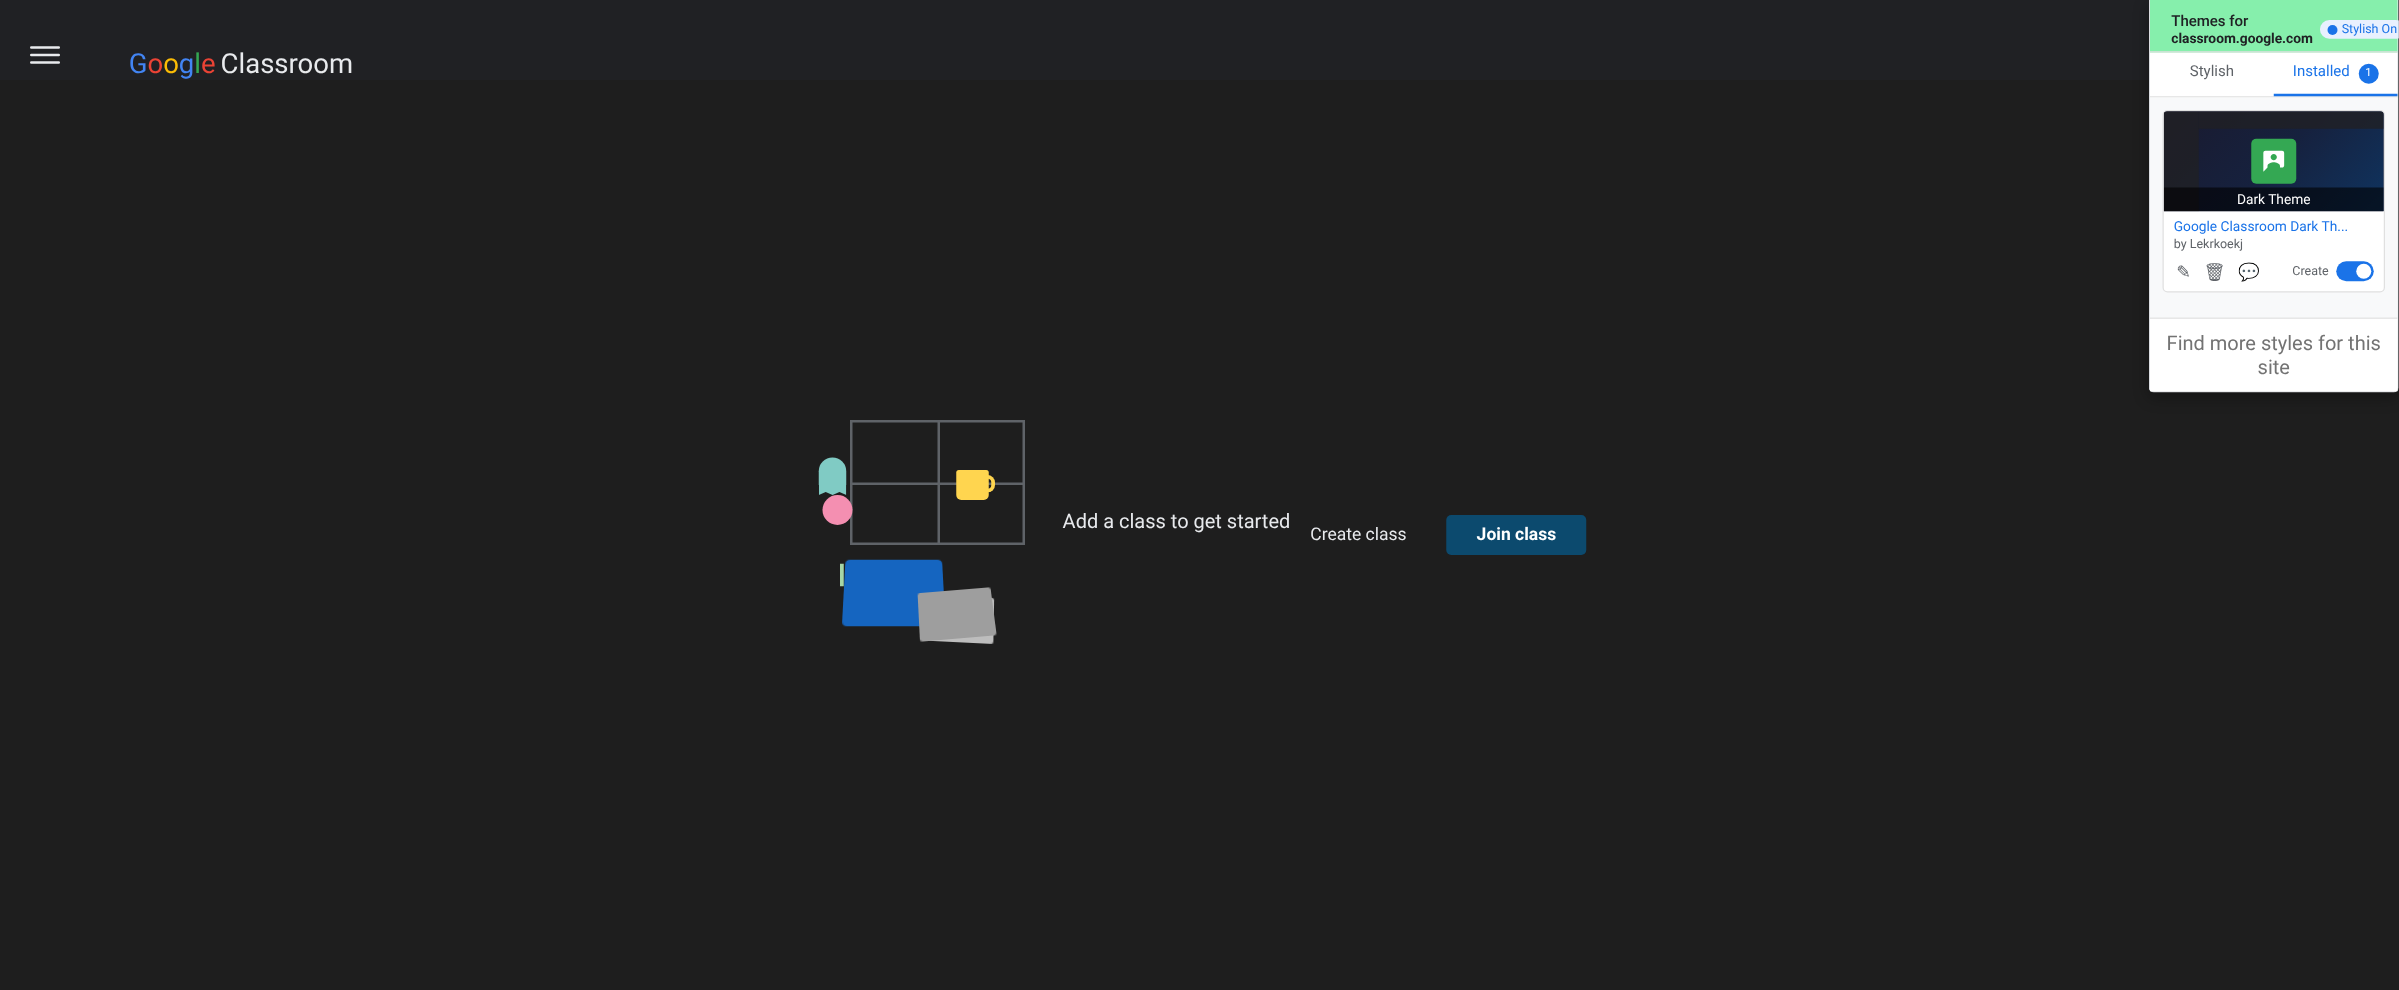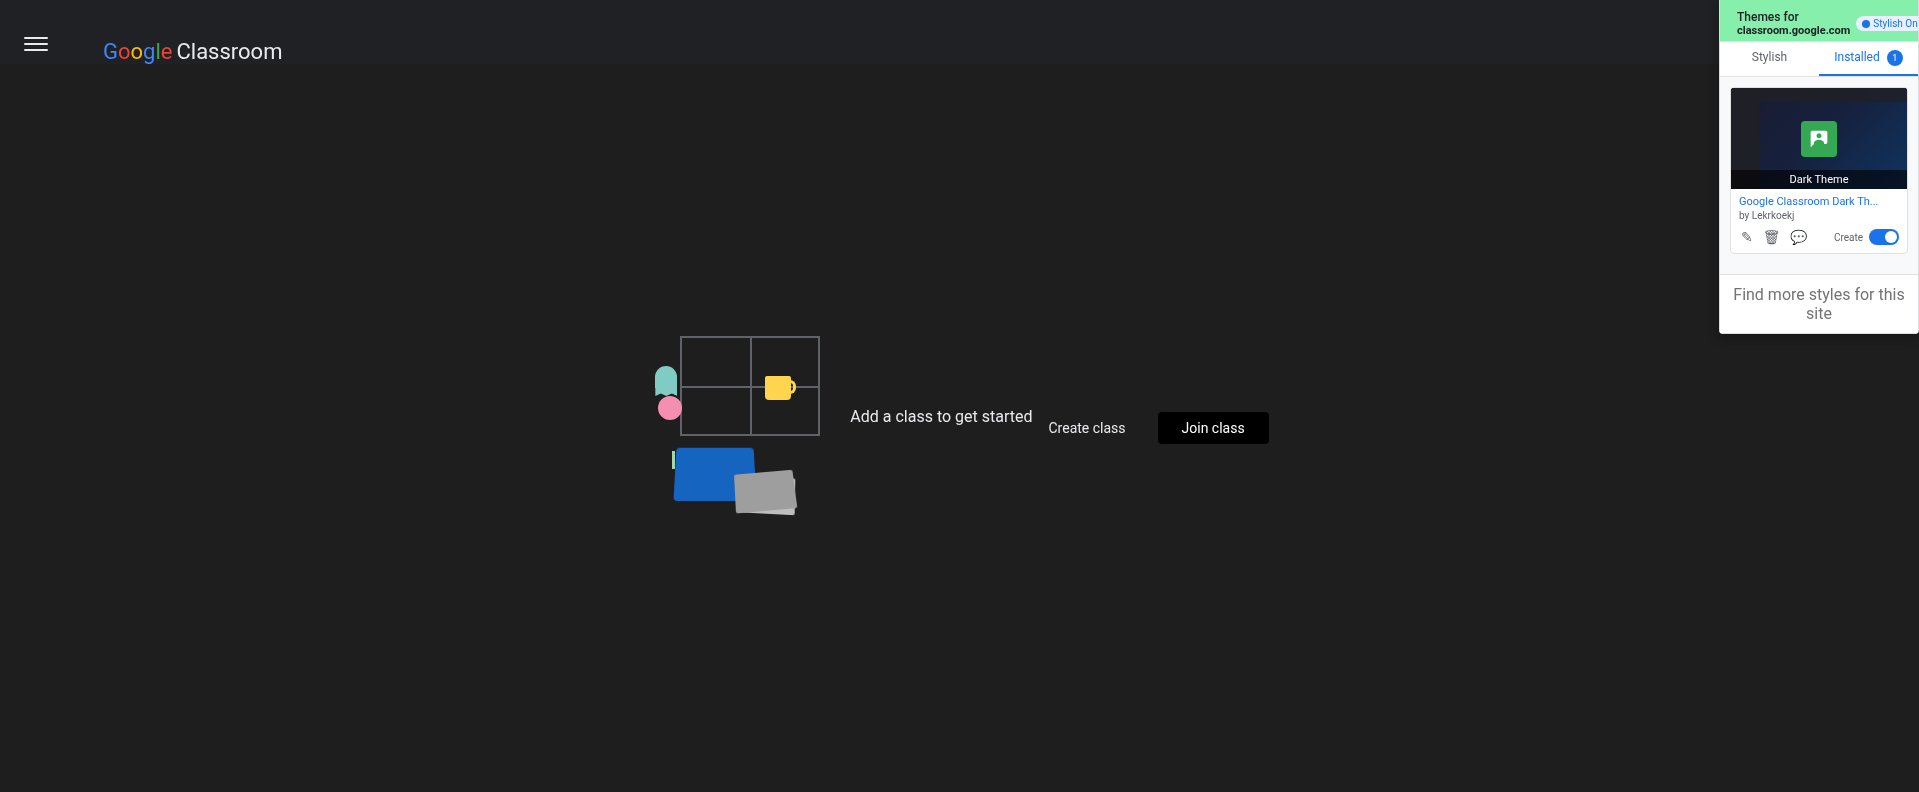--- a/index.html
+++ b/index.html
@@ -164,29 +164,29 @@
       background: transparent;
       border: none;
       color: #e8eaed;
       font-size: 14px;
       cursor: pointer;
       padding: 8px 16px;
       border-radius: 4px;
       font-family: inherit;
     }
     .btn-join {
-      background: #000000;
+      background: #0c4a6e;
       border: none;
       color: #fff;
       font-size: 14px;
       cursor: pointer;
       padding: 8px 24px;
       border-radius: 4px;
       font-family: inherit;
-      font-weight: 400;
+      font-weight: 700;
     }
 
     
     .stylish-panel {
       position: absolute;
       top: 0; right: 0;
       width: 200px;
       background: #fff;
       border: 1px solid #dadce0;
       border-top: none;
@@ -259,21 +259,21 @@
     }
     .theme-card {
       background: #fff;
       border-radius: 4px;
       overflow: hidden;
       margin-bottom: 10px;
       border: 1px solid #e0e0e0;
     }
     .theme-thumbnail {
       width: 100%;
-      height: 101px;
+      height: 80px;
       position: relative;
       overflow: hidden;
       background: #1a1a2e;
     }
     
     .thumb-bg {
       width: 100%; height: 100%;
       background: linear-gradient(135deg, #1a1a2e 0%, #16213e 50%, #0f3460 100%);
       position: relative;
     }

